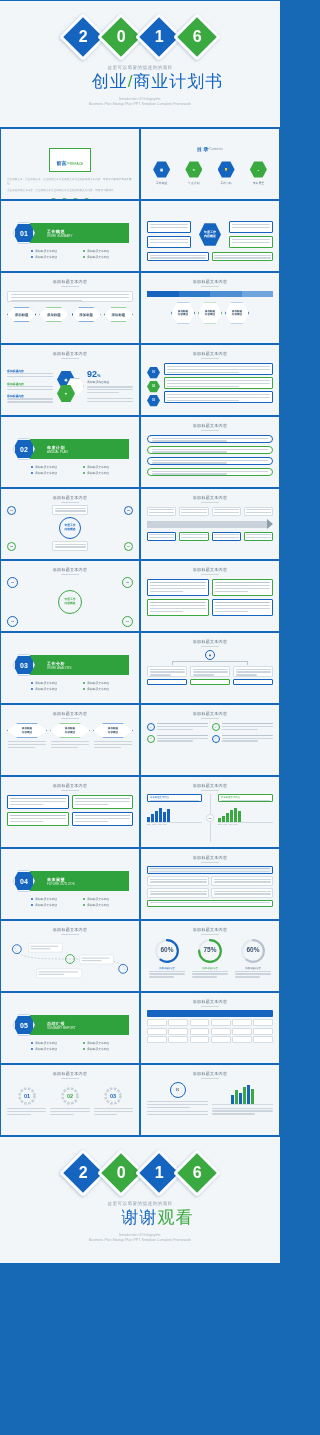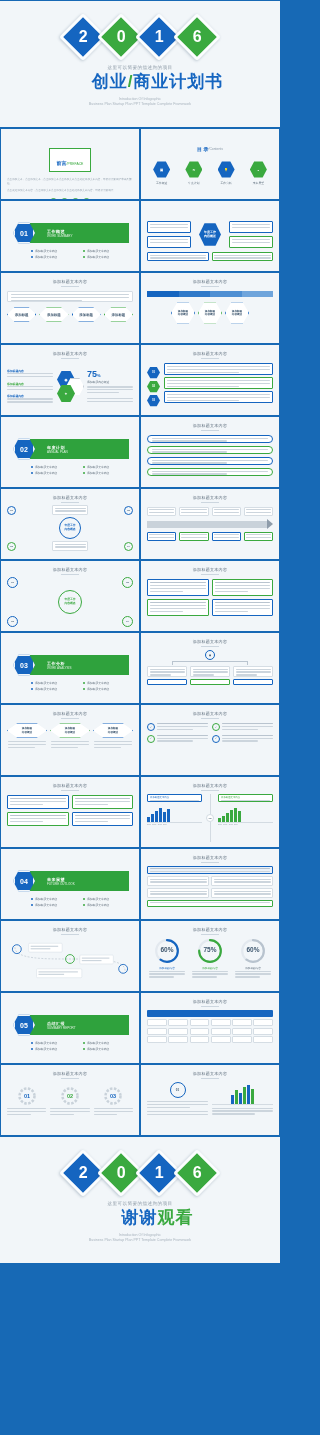--- a/index.html
+++ b/index.html
@@ -33,21 +33,21 @@
     display:flex;align-items:center;justify-content:center;
     border-radius:3px;
     box-shadow:0 1px 3px rgba(40,70,100,.28);
     border:3px solid #fbfdfe;
   }
   .dia span{ transform:rotate(-45deg); color:#fff; font-size:16px; font-weight:bold;
     font-family:"Liberation Sans", sans-serif; letter-spacing:0; }
   .dia.b{ background:#1565c0; }
   .dia.g{ background:#3aa93f; }
   .cover-sub{ font-size:4.6px; color:#8d9aa6; letter-spacing:.4px; }
-  .cover-title{ font-size:17px; font-weight:bold; letter-spacing:1px; line-height:1.15;margin-left:35px; }
+  .cover-title{ font-size:17px; font-weight:normal; letter-spacing:1px; line-height:1.15;margin-left:35px; }
   .cover-title .bl{ color:#1565c0; }
   .cover-title .gr{ color:#3aa93f; }
   .cover-en{ font-size:3.6px; color:#a9b4be; line-height:1.55; text-align:center; margin-top:3px; }
 
   
   .s-head{ font-size:4px; color:#5b6b7a; text-align:center; margin-top:6px; letter-spacing:.3px;}
   .s-head.u:after{ content:""; display:block; width:18px;height:1px;background:#ccd6df;margin:2px auto 0;}
   .body{ position:absolute; left:6px; right:6px; top:14px; bottom:5px; }
 
   
@@ -311,21 +311,21 @@
             <div class="ln"></div>
             <div class="ln"></div>
           </div>
       </div>
       <div style="position:relative;width:26px;height:32px;">
         <div class="hex b" style="position:absolute;left:0;top:0;width:18px;height:18px;">◉</div>
         <div class="hex ob" style="position:absolute;left:9px;top:7px;width:18px;height:18px;box-shadow:inset 0 0 0 1px #c3ccd5;"></div>
         <div class="hex g" style="position:absolute;left:0;top:14px;width:18px;height:18px;">✦</div>
       </div>
       <div class="col" style="flex:1;">
-        <div style="font-size:9px;color:#1565c0;font-weight:bold;"><span>75</span><span style="font-size:4px;">%</span></div>
+        <div style="font-size:9px;color:#1565c0;font-weight:bold;"><span>92</span><span style="font-size:4px;">%</span></div>
         <div style="font-size:2.8px;color:#5b6b7a;margin:1px 0 2px;">添加标题内容概述</div>
         <div class="ln"></div>
           <div class="ln"></div>
           <div class="ln" style="width:70%"></div>
         <div class="ln" style="margin-top:3px;"></div>
           <div class="ln"></div>
       </div>
     </div>
   </div>
 

